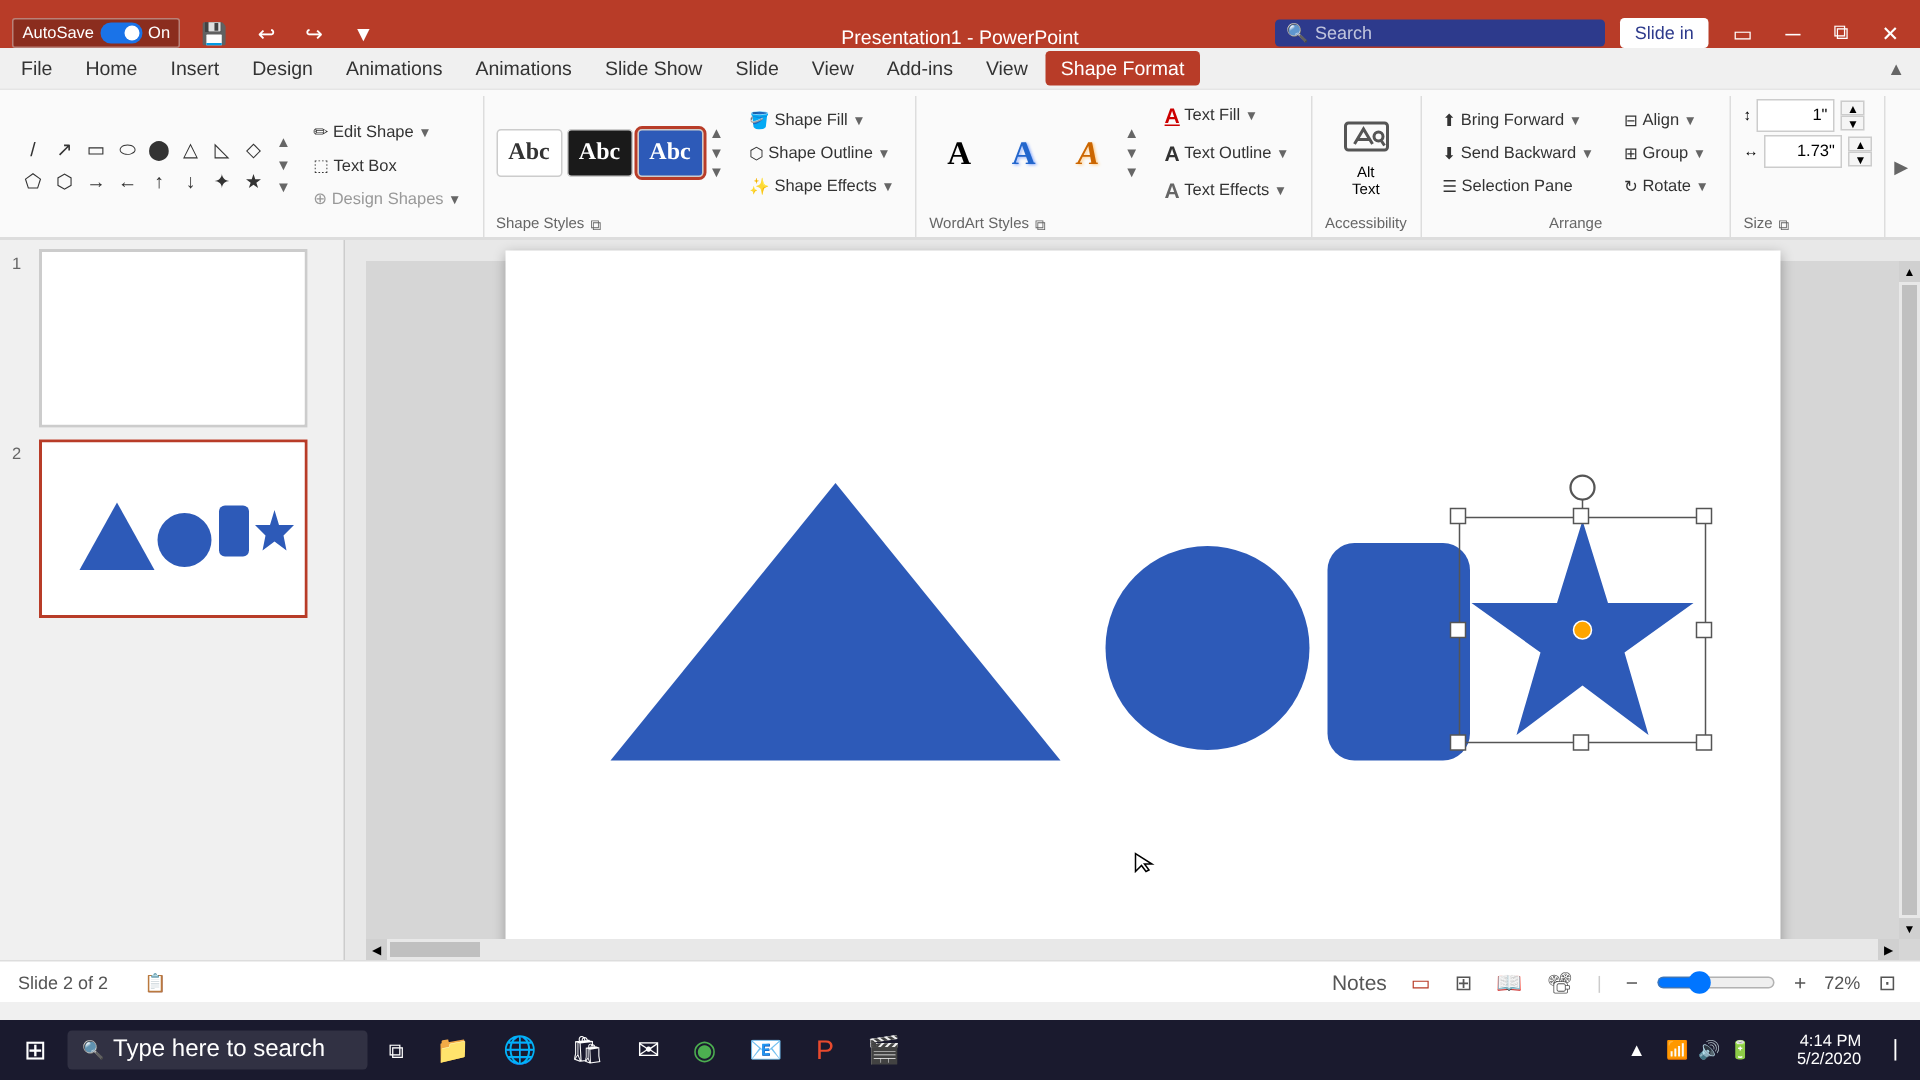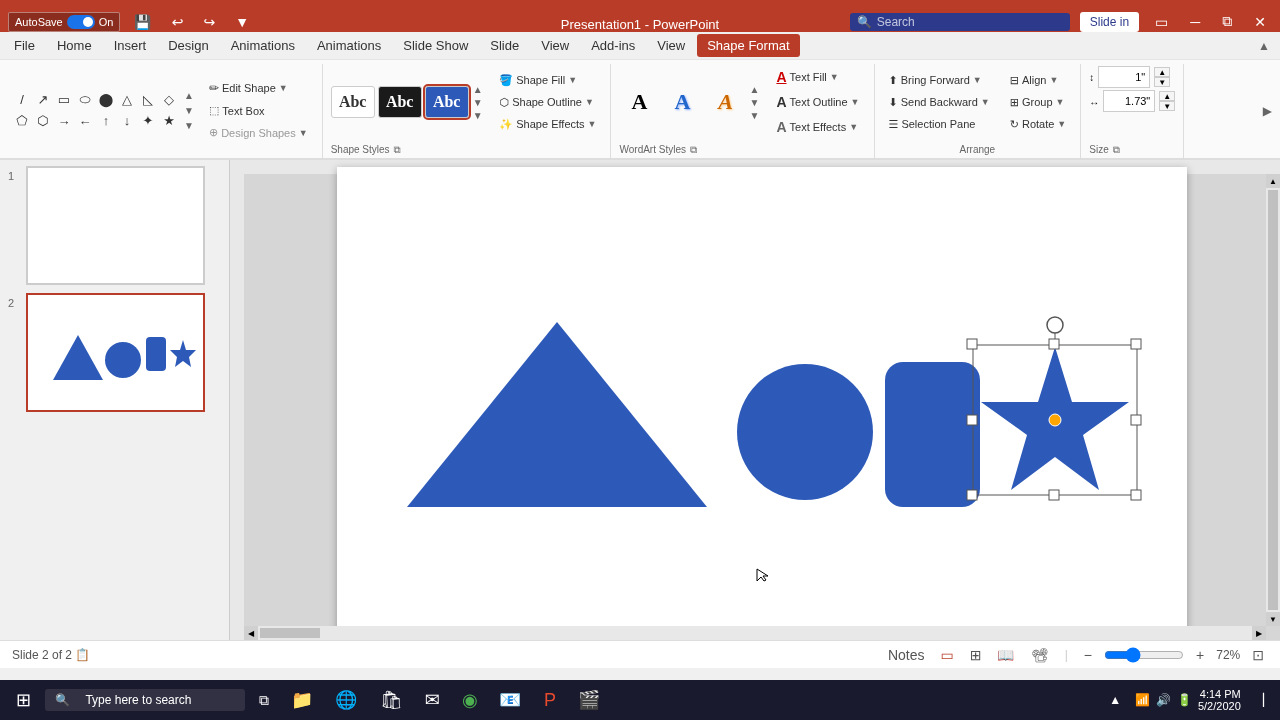--- a/index.html
+++ b/index.html
@@ -55,21 +55,21 @@
     .slide-thumb { border: 2px solid #ccc; background: white; cursor: pointer; position: relative; }
     .slide-thumb.selected { border: 2px solid #b83c28; }
     .slide-thumb-inner { width: 175px; height: 115px; background: white; overflow: hidden; position: relative; }
 
     
     #canvas-area { flex: 1; background: #d6d6d6; display: flex; align-items: center; justify-content: center; overflow: hidden; position: relative; }
     #slide-canvas { width: 850px; height: 480px; background: white; position: relative; box-shadow: 0 2px 8px rgba(0,0,0,0.3); }
 
     
     #status-bar { height: 28px; background: white; border-top: 1px solid #ddd; display: flex; align-items: center; justify-content: space-between; padding: 0 12px; font-size: 12px; color: #555; }
-    #status-left { display: flex; align-items: center; gap: 3px; }
+    #status-left { display: flex; align-items: center; gap: 24px; }
     #status-right { display: flex; align-items: center; gap: 8px; }
     .view-btn { background: none; border: none; cursor: pointer; padding: 2px 4px; color: #555; font-size: 14px; }
     .view-btn.active { color: #b83c28; }
 
     
     #taskbar { height: 40px; background: #1a1a2e; display: flex; align-items: center; justify-content: space-between; padding: 0 8px; position: fixed; bottom: 0; width: 1280px; }
     #taskbar-left { display: flex; align-items: center; gap: 6px; }
     .tb-btn { background: none; border: none; cursor: pointer; color: white; padding: 4px 8px; font-size: 18px; border-radius: 3px; }
     #taskbar-right { display: flex; align-items: center; gap: 6px; font-size: 11px; color: white; }
 
@@ -238,20 +238,35 @@
           <span class="dd-arrow">▼</span>
         </button>
       </div>
     </div>
     <div style="display:flex;align-items:center;">
       <div class="ribbon-group-label">WordArt Styles</div>
       <button style="background:none;border:none;cursor:pointer;font-size:10px;margin-left:4px;color:#666;">⧉</button>
     </div>
   </div>
 
+  <div class="ribbon-group">
+    <div class="ribbon-group-content" style="justify-content:center;align-items:center;padding:0 8px;">
+      <div class="alt-text-btn">
+        <svg width="32" height="32" viewBox="0 0 32 32">
+          <rect x="2" y="6" width="28" height="18" rx="2" fill="none" stroke="#555" stroke-width="2"></rect>
+          <path d="M8 20 L14 10 L20 20" stroke="#555" stroke-width="2" fill="none"></path>
+          <line x1="10" y1="17" x2="18" y2="17" stroke="#555" stroke-width="2"></line>
+          <circle cx="24" cy="15" r="3" fill="none" stroke="#555" stroke-width="2"></circle>
+          <line x1="26" y1="18" x2="28" y2="21" stroke="#555" stroke-width="2"></line>
+        </svg>
+        <span style="font-size:10px;text-align:center;">Alt<br>Text</span>
+      </div>
+    </div>
+    <div class="ribbon-group-label">Accessibility</div>
+  </div>
 
   <div class="ribbon-group">
     <div class="ribbon-group-content">
       <div style="display:flex;flex-direction:column;gap:3px;">
         <button class="rb-btn">
           <span>⬆</span>
           <span>Bring Forward</span>
           <span class="dd-arrow">▼</span>
         </button>
         <button class="rb-btn">
@@ -424,37 +439,37 @@
     <span>72%</span>
     <button class="view-btn">⊡</button>
   </div>
 </div>
 
 <div id="taskbar">
   <div id="taskbar-left">
     <button class="tb-btn">⊞</button>
     <button class="tb-btn" style="background:rgba(255,255,255,0.1);border-radius:3px;font-size:12px;color:white;padding:4px 10px;min-width:200px;text-align:left;">
       <span>🔍</span>
-      <span style="margin-left:12px;font-size:12px;">Type here to search</span>
+      <span style="margin-left:2px;font-size:16px;">Type here to search</span>
     </button>
     <button class="tb-btn" style="font-size:14px;">⧉</button>
 
     <button class="tb-btn">📁</button>
     <button class="tb-btn">🌐</button>
     <button class="tb-btn">🛍</button>
     <button class="tb-btn">✉</button>
     <button class="tb-btn" style="color:#4caf50;">◉</button>
     <button class="tb-btn">📧</button>
     <button class="tb-btn" style="color:#e84a2e;">P</button>
     <button class="tb-btn" style="color:#e84a2e;">🎬</button>
   </div>
   <div id="taskbar-right">
     <button class="tb-btn" style="font-size:12px;">▲</button>
     <span style="font-size:12px;">📶</span>
     <span style="font-size:12px;">🔊</span>
     <span style="font-size:12px;">🔋</span>
-    <div style="display:flex;flex-direction:column;align-items:flex-end;gap:0;">
+    <div style="display:flex;flex-direction:column;align-items:flex-end;gap:0;margin-left:24px;">
       <span>4:14 PM</span>
       <span>5/2/2020</span>
     </div>
     <button class="tb-btn" style="font-size:12px;">▕</button>
   </div>
 </div>
 
 </body></html>

